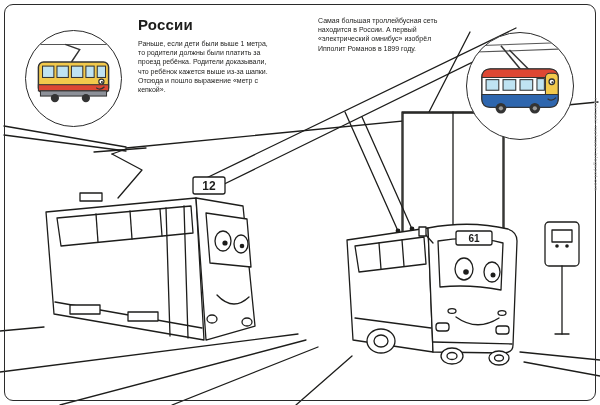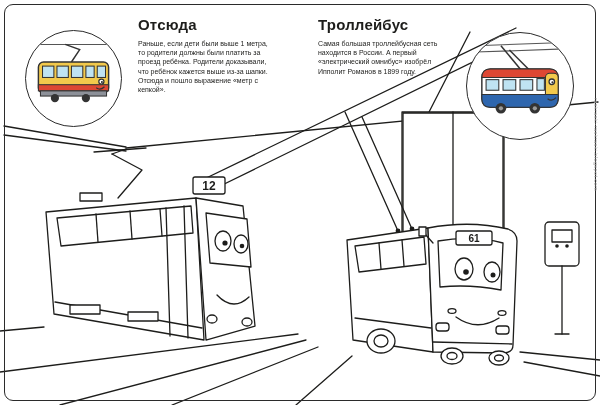--- a/index.html
+++ b/index.html
@@ -54,26 +54,25 @@
       </g>
       <g stroke="#333" stroke-width="1.2" fill="none">
         <circle cx="73" cy="49" r="2.5" fill="#fff"></circle>
         <circle cx="73.5" cy="49.5" r="1" fill="#333" stroke="none"></circle>
         <path d="M68 55 Q72 58 76 54"></path>
       </g>
     </svg>
   </div>
 
   <div class="col col-left">
-    <h1>Отсюда</h1>
+    <h1>России</h1>
     <p>Раньше, если дети были выше 1 метра, то родители должны были платить за проезд ребёнка. Родители доказывали, что ребёнок кажется выше из-за шапки. Отсюда и пошло выражение «метр с кепкой».</p>
   </div>
 
   <div class="col col-right">
-    <h1>Троллейбус</h1>
     <p>Самая большая троллейбусная сеть находится в России. А первый «электрический омнибус» изобрёл Ипполит Романов в 1899 году.</p>
   </div>
 
   <div class="badge badge-right">
     <svg width="106" height="106" viewBox="0 0 100 100">
       <line x1="8" y1="12" x2="92" y2="9" stroke="#555" stroke-width="1"></line>
       <line x1="8" y1="18" x2="92" y2="15" stroke="#555" stroke-width="1"></line>
       <g stroke="#333" stroke-width="1.4">
         <path d="M52 36 L32 12"></path>
           <path d="M60 36 L40 16"></path>

